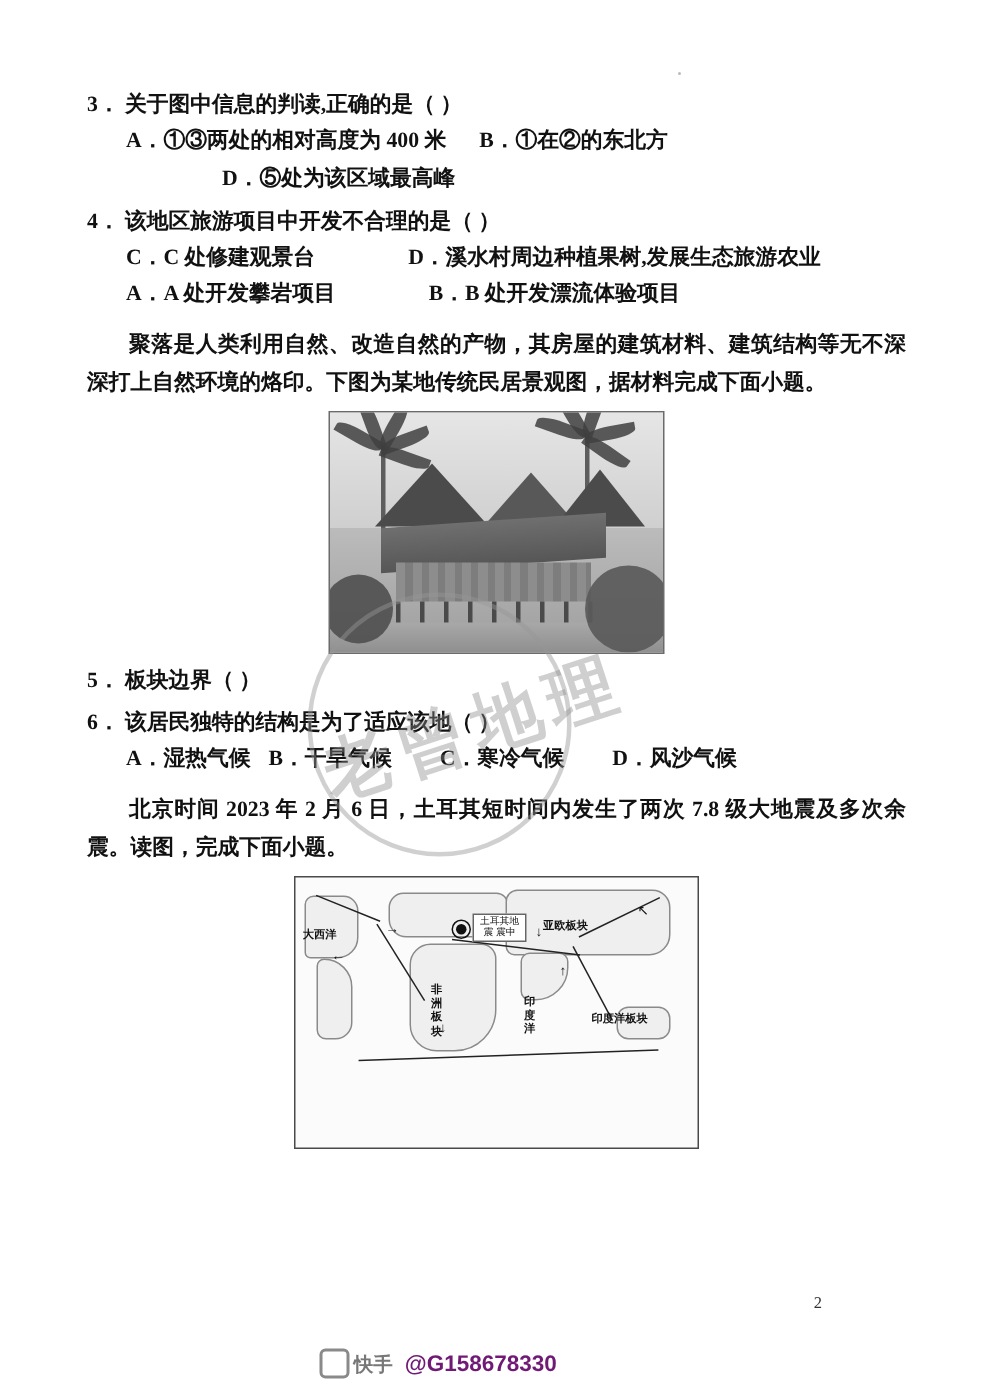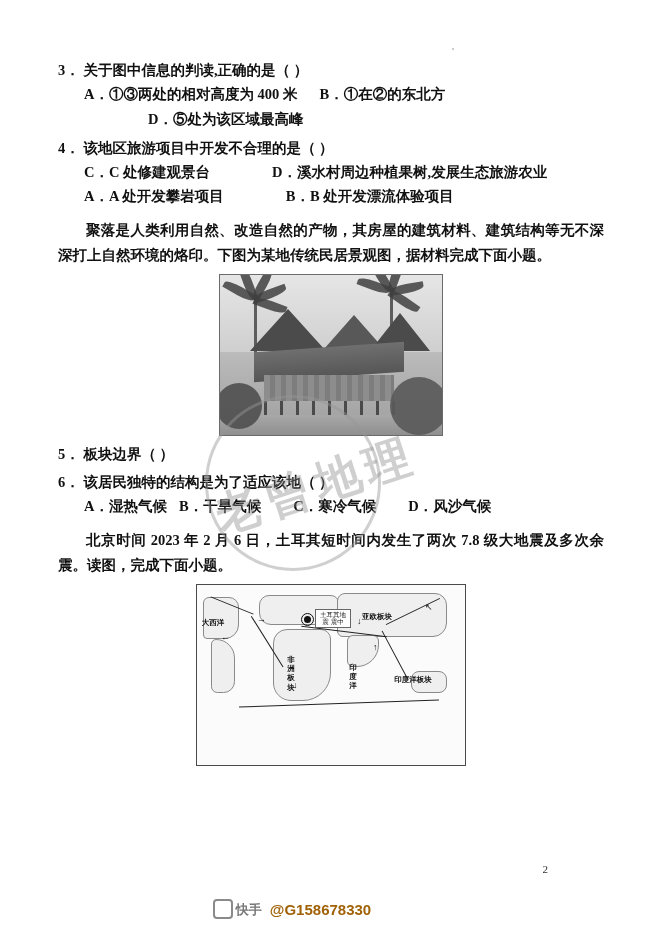--- a/index.html
+++ b/index.html
@@ -159,21 +159,21 @@
     font-family:"Liberation Sans", sans-serif;
   }
   .ks-badge{
     display:flex;align-items:flex-end;gap:3px;
     color:#777;font-size:13px;font-weight:700;
   }
   .ks-mark{
     width:16px;height:16px;border:2px solid #8a8a8a;border-radius:4px;
     display:inline-block;
   }
-  .ks-id{font-size:15px;font-weight:700;color:#a16207;}
+  .ks-id{font-size:15px;font-weight:700;color:#701a75;}
   .tiny-dot{position:absolute;left:452px;top:48px;width:2px;height:2px;background:#bbb;border-radius:50%;}
 </style>
 </head>
 <body>
 
 <div class="page">
 
   <span class="tiny-dot"></span>
 
   <div class="content">

